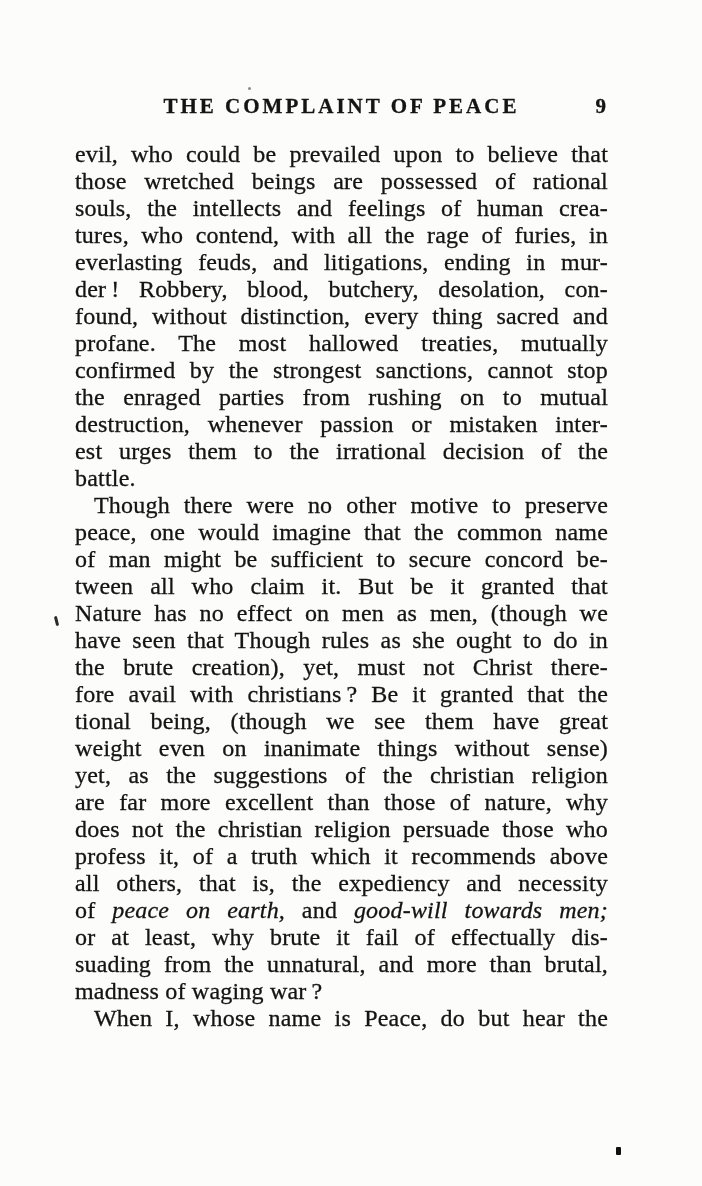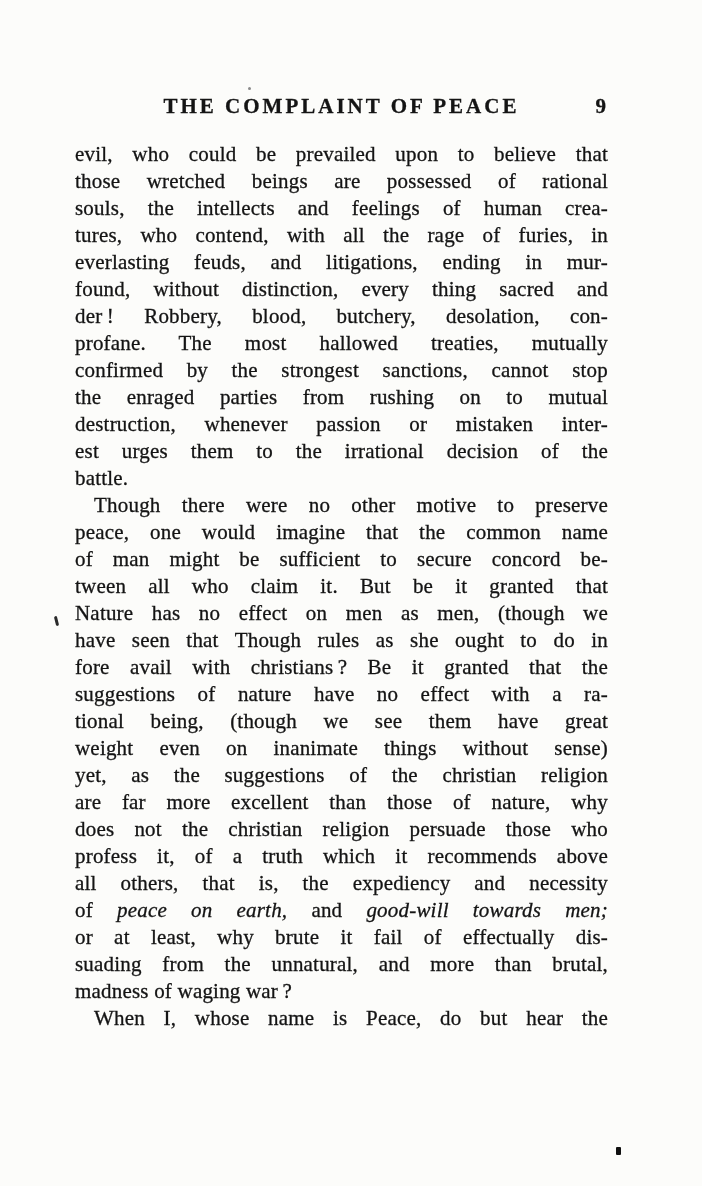--- a/index.html
+++ b/index.html
@@ -38,21 +38,21 @@
     right: 2px;
     top: 0;
     font-size: 21px;
     font-weight: 700;
   }
   .body-text {
     position: absolute;
     top: 141px;
     left: 75px;
     width: 533px;
-    font-size: 21px;
+    font-size: 24px;
     line-height: 27px;
     letter-spacing: 0.2px;
   }
   .line {
     text-align: justify;
     text-align-last: justify;
     white-space: normal;
   }
   .line.flush {
     text-align: center;
@@ -95,36 +95,36 @@
     <span class="title">THE COMPLAINT OF PEACE</span>
     <span class="pagenum">9</span>
   </div>
 
   <div class="body-text">
       <div class="line"><span>evil, who could be prevailed upon to believe that</span></div>
       <div class="line"><span>those wretched beings are possessed of rational</span></div>
       <div class="line"><span>souls, the intellects and feelings of human crea-</span></div>
       <div class="line"><span>tures, who contend, with all the rage of furies, in</span></div>
       <div class="line"><span>everlasting feuds, and litigations, ending in mur-</span></div>
+      <div class="line"><span>der !  Robbery, blood, butchery, desolation, con-</span></div>
       <div class="line"><span>found, without distinction, every thing sacred and</span></div>
-      <div class="line"><span>der !  Robbery, blood, butchery, desolation, con-</span></div>
       <div class="line"><span>profane.  The most hallowed treaties, mutually</span></div>
       <div class="line"><span>confirmed by the strongest sanctions, cannot stop</span></div>
       <div class="line"><span>the enraged parties from rushing on to mutual</span></div>
       <div class="line"><span>destruction, whenever passion or mistaken inter-</span></div>
       <div class="line"><span>est urges them to the irrational decision of the</span></div>
       <div class="line flush"><span>battle.</span></div>
       <div class="line indent"><span>Though there were no other motive to preserve</span></div>
       <div class="line"><span>peace, one would imagine that the common name</span></div>
       <div class="line"><span>of man might be sufficient to secure concord be-</span></div>
       <div class="line"><span>tween all who claim it.  But be it granted that</span></div>
       <div class="line"><span>Nature has no effect on men as men, (though we</span></div>
       <div class="line"><span>have seen that Though rules as she ought to do in</span></div>
+      <div class="line"><span>the brute creation), yet, must not Christ there-</span></div>
       <div class="line"><span>fore avail with christians ?  Be it granted that the</span></div>
-      <div class="line"><span>suggestions of nature have no effect with a ra-</span></div>
       <div class="line"><span>tional being, (though we see them have great</span></div>
       <div class="line"><span>weight even on inanimate things without sense)</span></div>
       <div class="line"><span>yet, as the suggestions of the christian religion</span></div>
       <div class="line"><span>are far more excellent than those of nature, why</span></div>
       <div class="line"><span>does not the christian religion persuade those who</span></div>
       <div class="line"><span>profess it, of a truth which it recommends above</span></div>
       <div class="line"><span>all others, that is, the expediency and necessity</span></div>
       <div class="line"><span>of </span><i>peace on earth,</i><span> and </span><i>good-will towards men;</i></div>
       <div class="line"><span>or at least, why brute it fail of effectually dis-</span></div>
       <div class="line"><span>suading from the unnatural, and more than brutal,</span></div>

